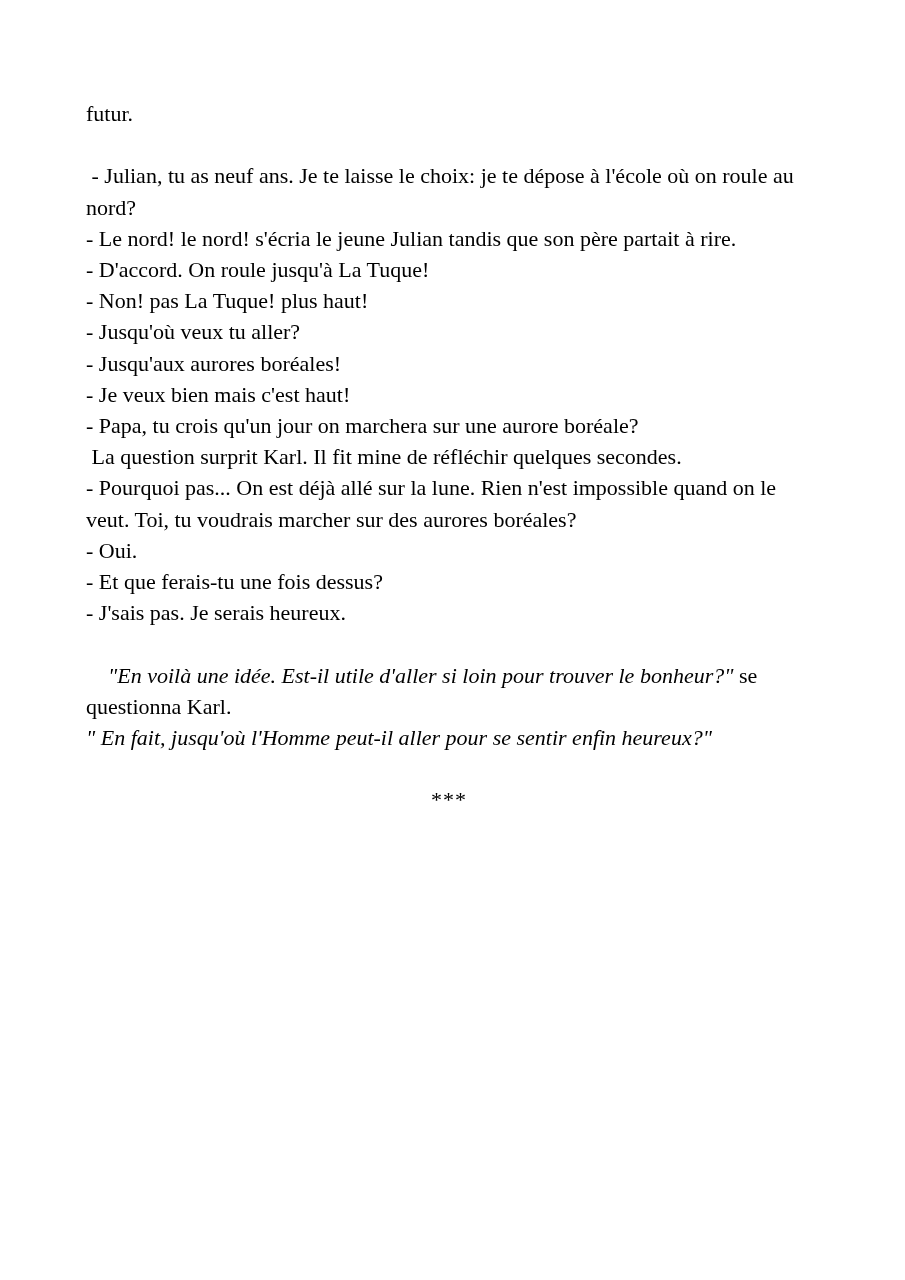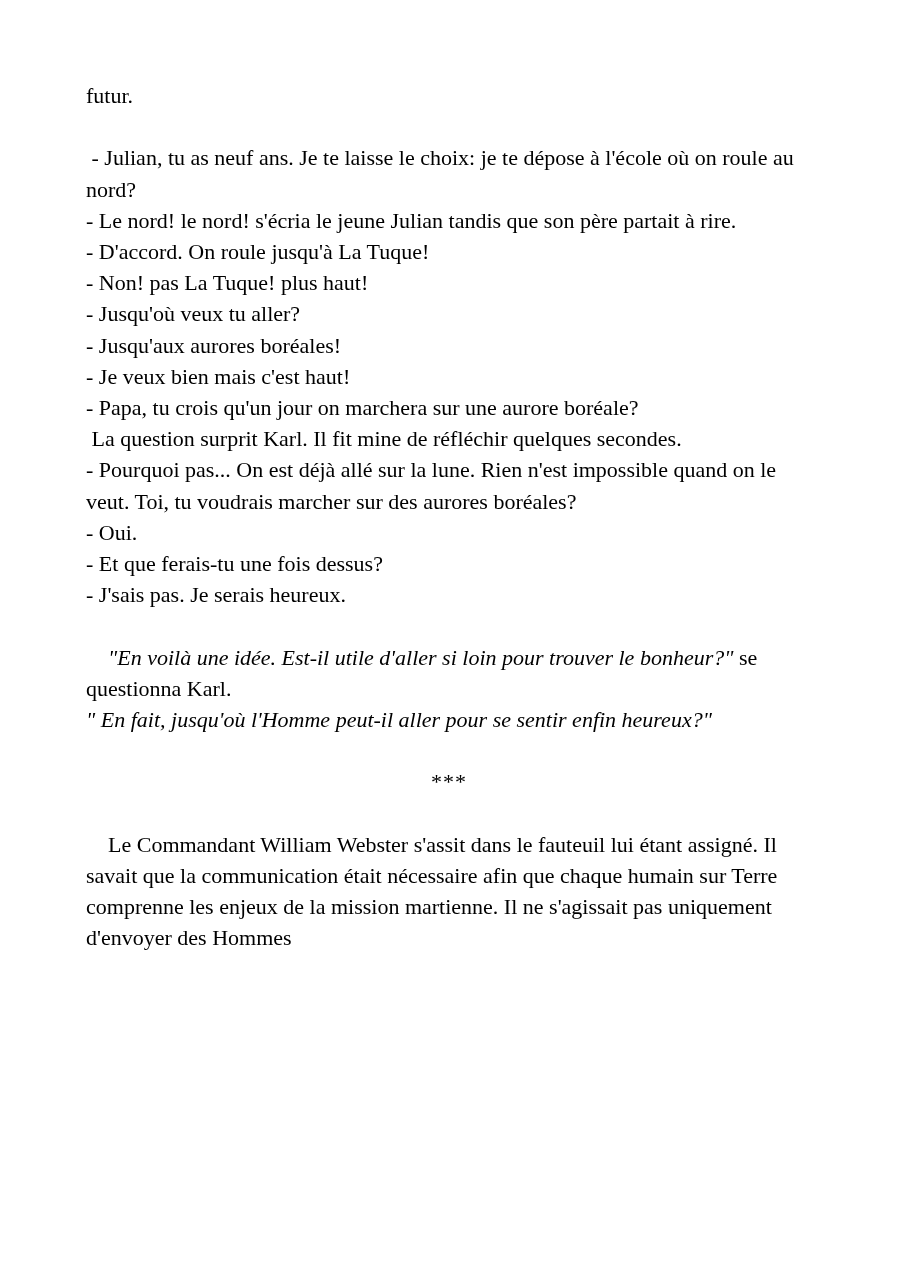--- a/index.html
+++ b/index.html
@@ -15,21 +15,21 @@
     position: relative;
     width: 905px;
     height: 1280px;
     background: #ffffff;
     overflow: hidden;
     box-sizing: border-box;
   }
   .text-column {
     position: absolute;
     left: 86px;
-    top: 80px;
+    top: 98px;
     width: 726px;
     font-size: 22px;
     line-height: 31.2px;
     text-align: left;
     -webkit-font-smoothing: antialiased;
   }
   .block {
     margin: 0;
     padding: 0;
     white-space: pre-wrap;
@@ -82,16 +82,15 @@
 
     <p class="block italic">" En fait, jusqu'où l'Homme peut-il aller pour se sentir enfin heureux?"</p>
 
     <div class="spacer"></div>
 
     <p class="block separator">***</p>
 
     <div class="spacer"></div>
 
 
-    <p class="block indent">Le Commandant William Webster s'assit dans le fauteuil lui étant assigné. Il savait que la communication était nécessaire afin que chaque humain sur Terre comprenne les enjeux de la mission martienne. Il ne s'agissait pas uniquement d'envoyer des Hommes</p>
 
   </div>
 </div>
 
 </body></html>

